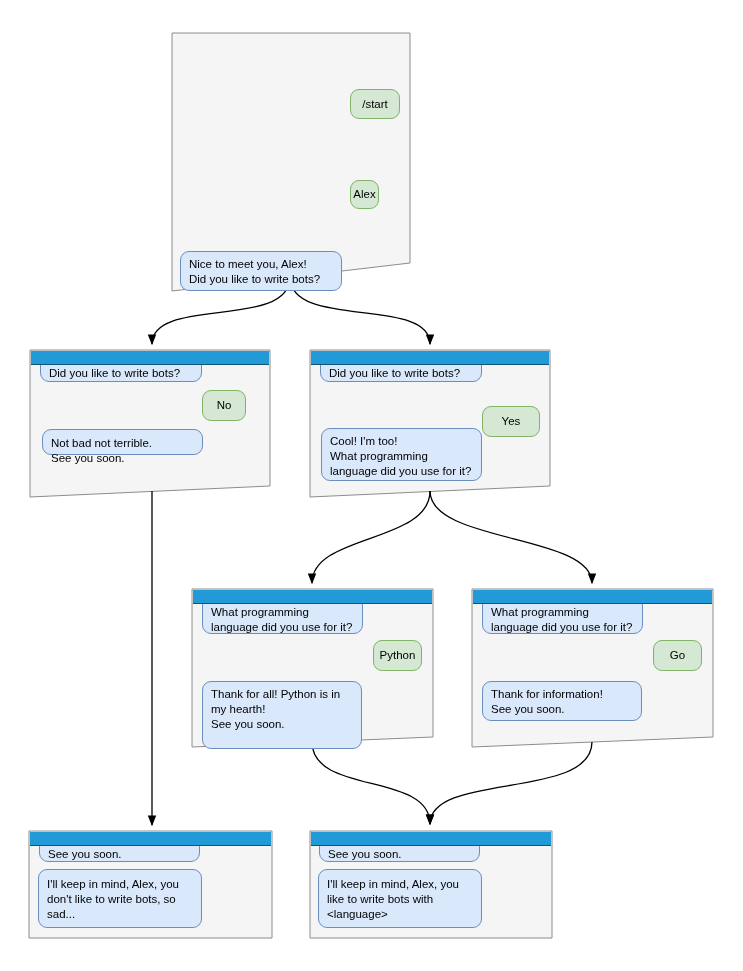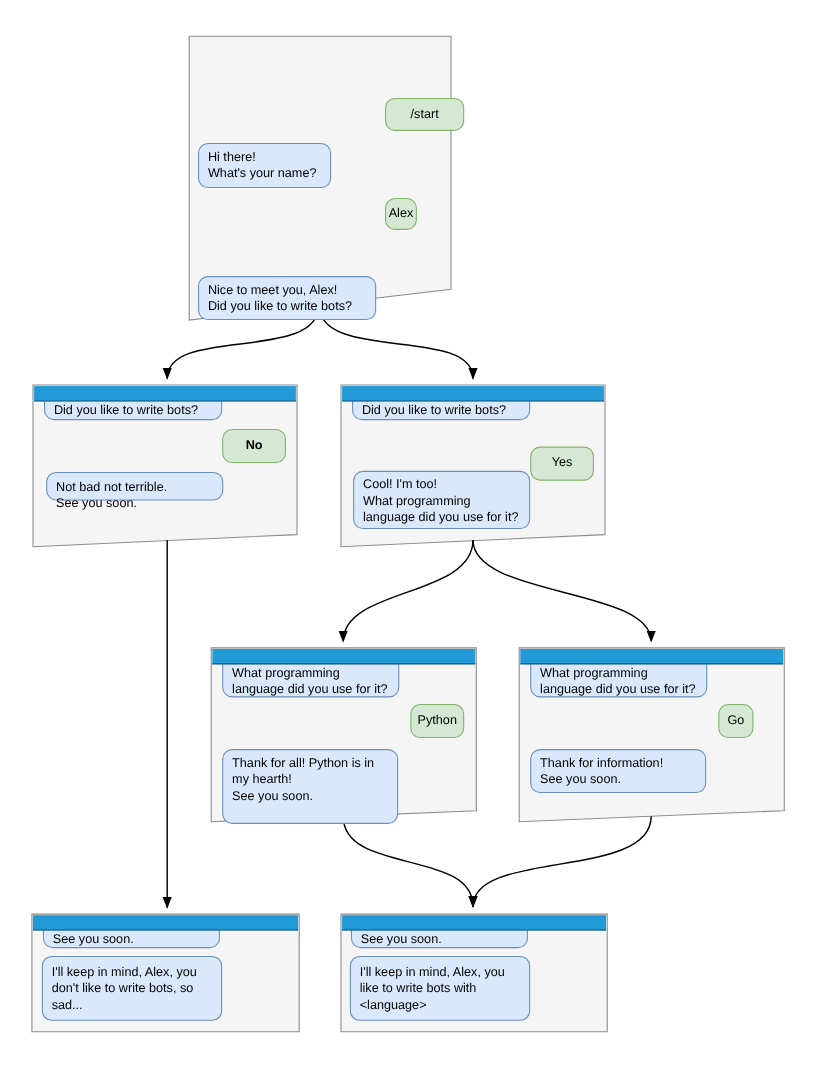--- a/index.html
+++ b/index.html
@@ -44,31 +44,29 @@
     <path class="edge" d="M290,277 C290,330 152,296 152,344"></path>
     <path class="edge" d="M290,277 C290,330 430,296 430,344"></path>
     <path class="edge" d="M430,491 C430,543 312,534 312,583"></path>
     <path class="edge" d="M430,491 C430,543 592,534 592,583"></path>
     <path class="edge" d="M152,491 L152,825"></path>
     <path class="edge" d="M312,742 C312,795 430,772 430,824"></path>
     <path class="edge" d="M592,742 C592,800 430,772 430,824"></path>
   </svg>
 
   <div class="win" style="left:172px;top:33px;width:238px;height:258px;">
-    <div class="bubble user" style="left:178px;top:56px;width:72px;height:30px;">/start</div>
-    <div class="bubble bot" style="left:8px;top:97px;width:121px;height:41px;">Hi there!
-What's your name?</div>
+    <div class="bubble user" style="left:178px;top:56px;width:50px;height:30px;">/start</div>
     <div class="bubble user" style="left:178px;top:147px;width:29px;height:29px;">Alex</div>
     <div class="bubble bot" style="left:8px;top:186px;width:162px;height:40px;margin-top:32px;">Nice to meet you, Alex!
 Did you like to write bots?</div>
   </div>
 
   <div class="win" style="left:30px;top:350px;width:240px;height:147px;">
     <div class="bubble bot" style="left:10px;top:6px;width:162px;height:26px;padding:9px 8px 2px;">Did you like to write bots?</div>
-    <div class="bubble user" style="left:172px;top:40px;width:58px;height:31px;font-weight:bold;">No</div>
+    <div class="bubble user" style="left:172px;top:40px;width:44px;height:31px;">No</div>
     <div class="bubble bot" style="left:12px;top:79px;width:161px;height:26px;padding:6px 8px;">Not bad not terrible.
 See you soon.</div>
     <div class="titlebar tb-small"></div>
   </div>
 
   <div class="win" style="left:310px;top:350px;width:240px;height:147px;">
     <div class="bubble bot" style="left:10px;top:6px;width:162px;height:26px;padding:9px 8px 2px;">Did you like to write bots?</div>
     <div class="bubble user" style="left:172px;top:40px;width:58px;height:31px;margin-top:16px;">Yes</div>
     <div class="bubble bot" style="left:11px;top:78px;width:161px;height:53px;">Cool! I'm too!
 What programming
@@ -82,21 +80,21 @@
     <div class="bubble user" style="left:181px;top:51px;width:49px;height:31px;">Python</div>
     <div class="bubble bot" style="left:10px;top:92px;width:160px;height:68px;">Thank for all! Python is in
 my hearth!
 See you soon.</div>
     <div class="titlebar tb-small"></div>
   </div>
 
   <div class="win" style="left:472px;top:589px;width:241px;height:158px;">
     <div class="bubble bot" style="left:10px;top:7px;width:161px;height:38px;padding:8px 8px 2px;">What programming
 language did you use for it?</div>
-    <div class="bubble user" style="left:181px;top:51px;width:32px;height:31px;">Go</div>
+    <div class="bubble user" style="left:181px;top:51px;width:49px;height:31px;">Go</div>
     <div class="bubble bot" style="left:10px;top:92px;width:160px;height:40px;">Thank for information!
 See you soon.</div>
     <div class="titlebar tb-small"></div>
   </div>
 
   <div class="win" style="left:29px;top:831px;width:243px;height:107px;">
     <div class="bubble bot" style="left:10px;top:7px;width:161px;height:24px;padding:8px 8px 1px;">See you soon.</div>
     <div class="bubble bot" style="left:9px;top:38px;width:164px;height:59px;padding:7px 8px;">I'll keep in mind, Alex, you
 don't like to write bots, so
 sad...</div>

